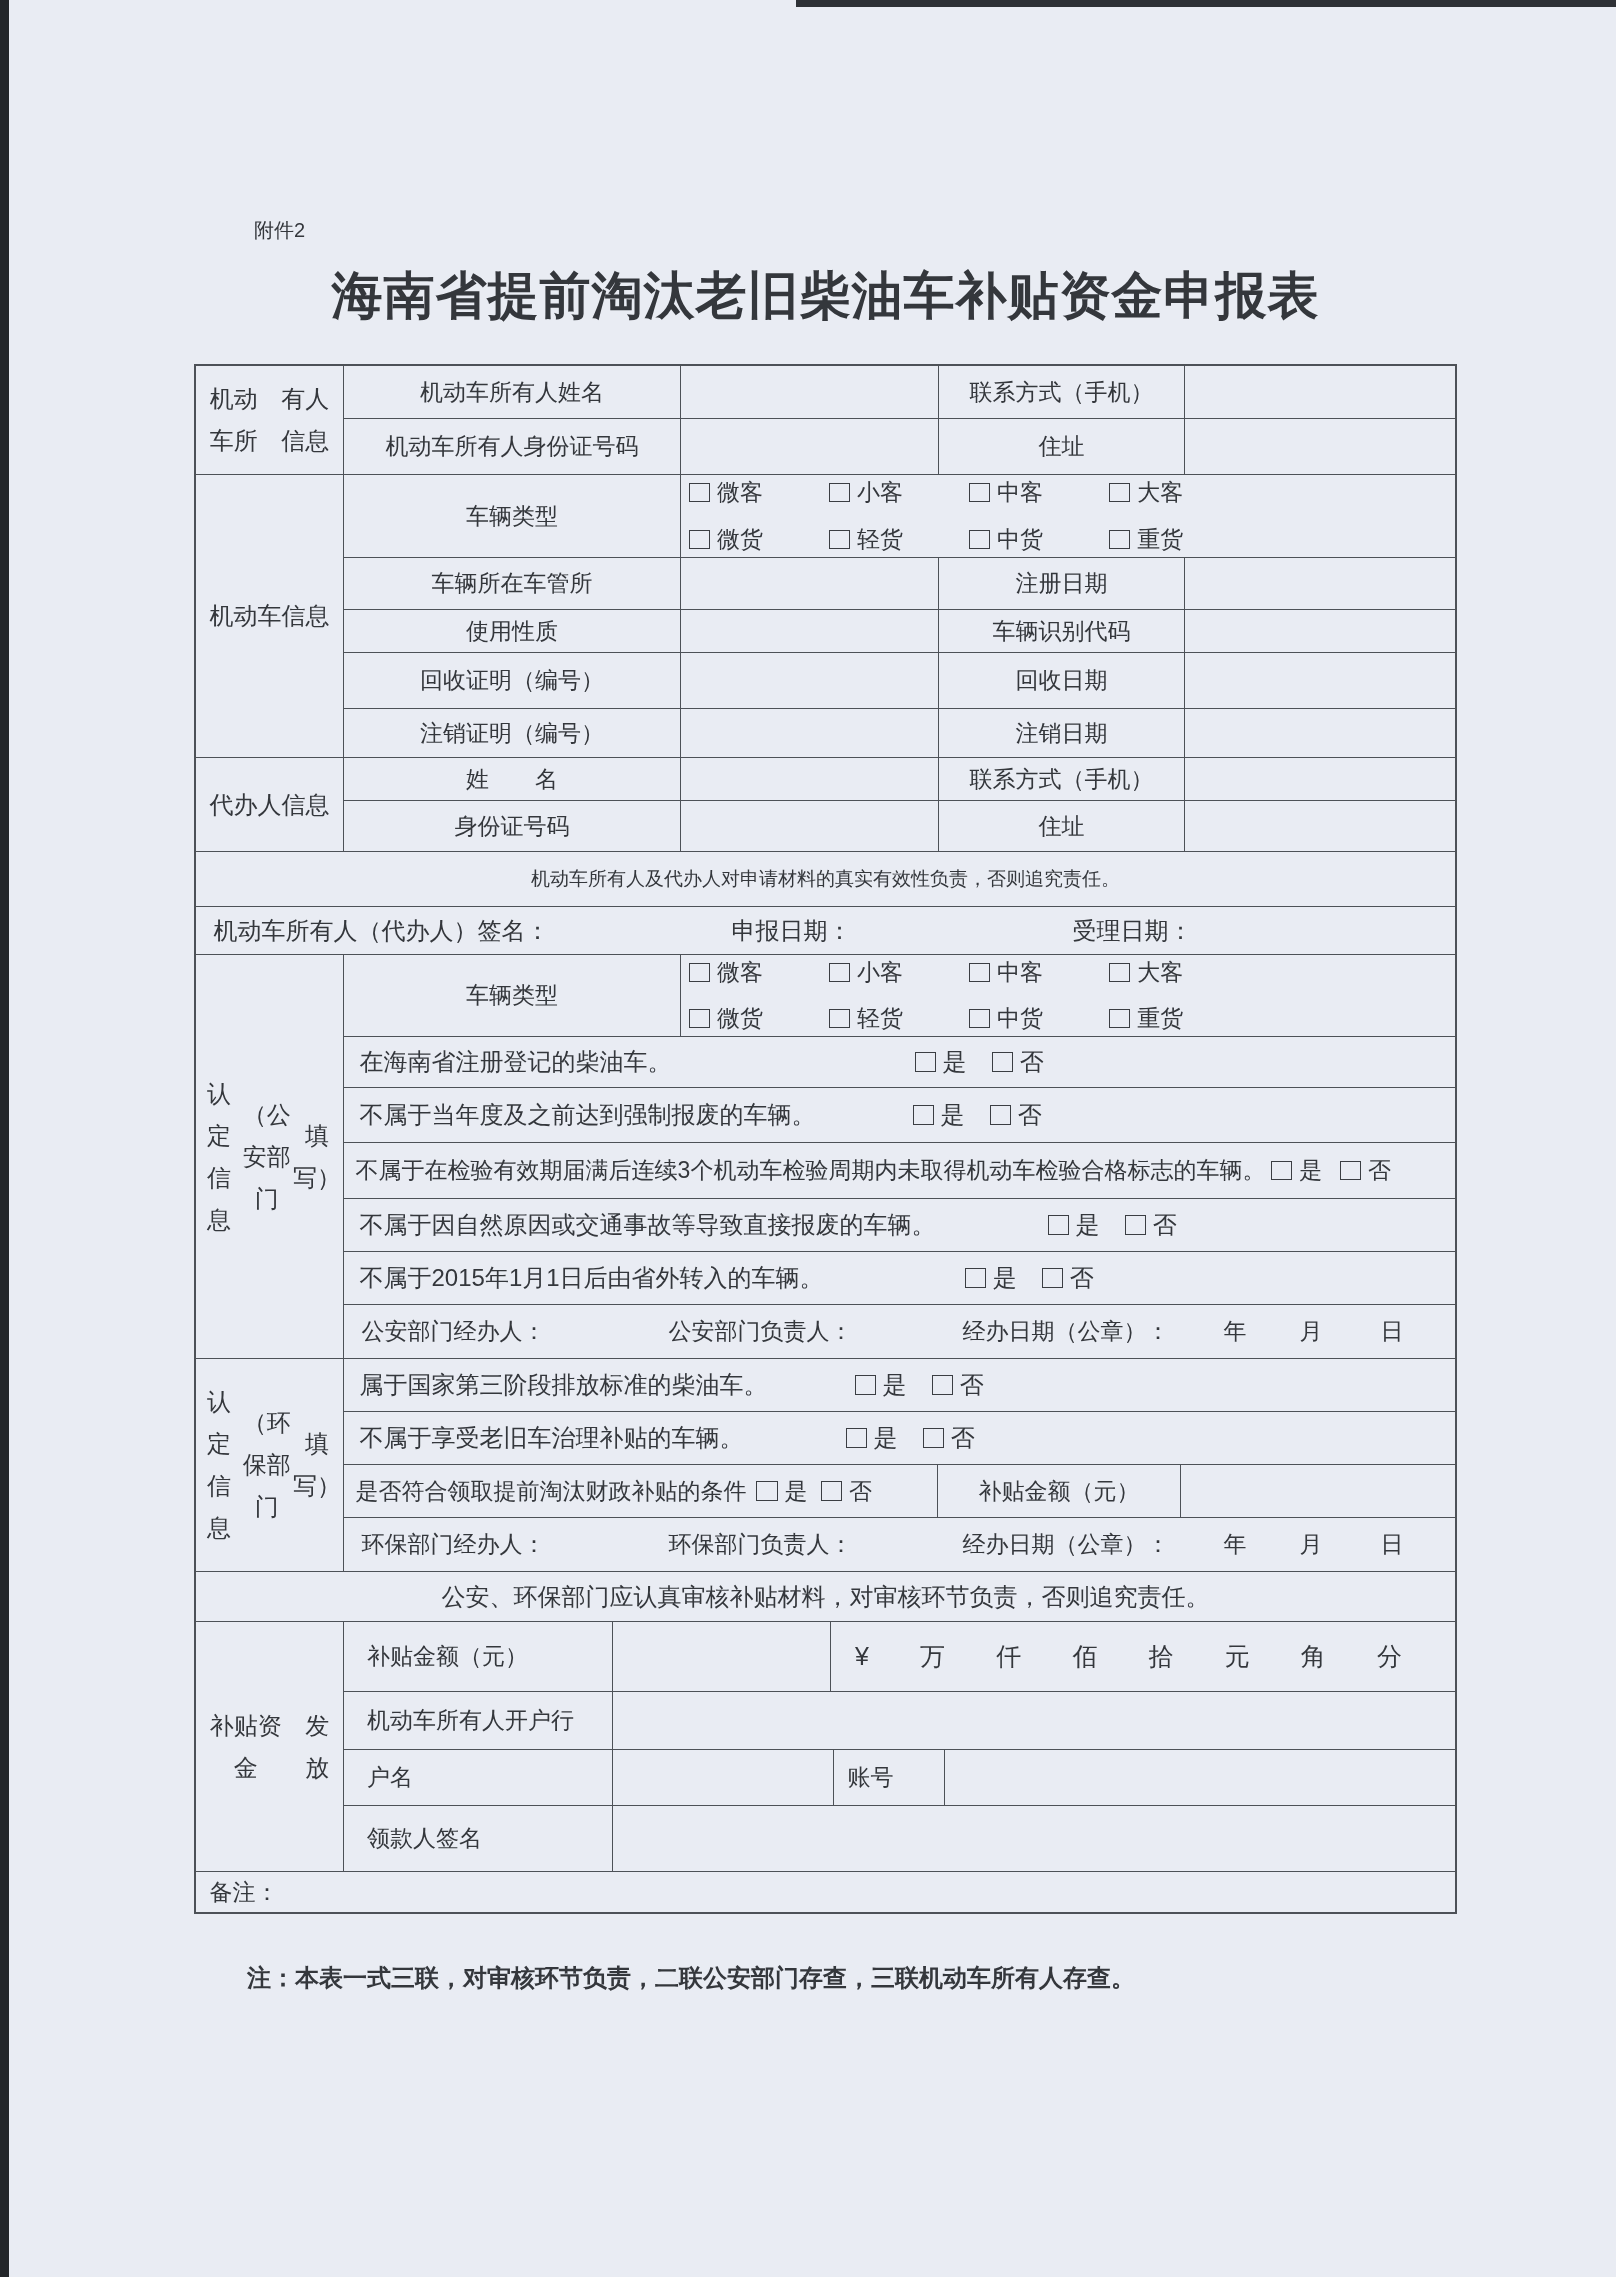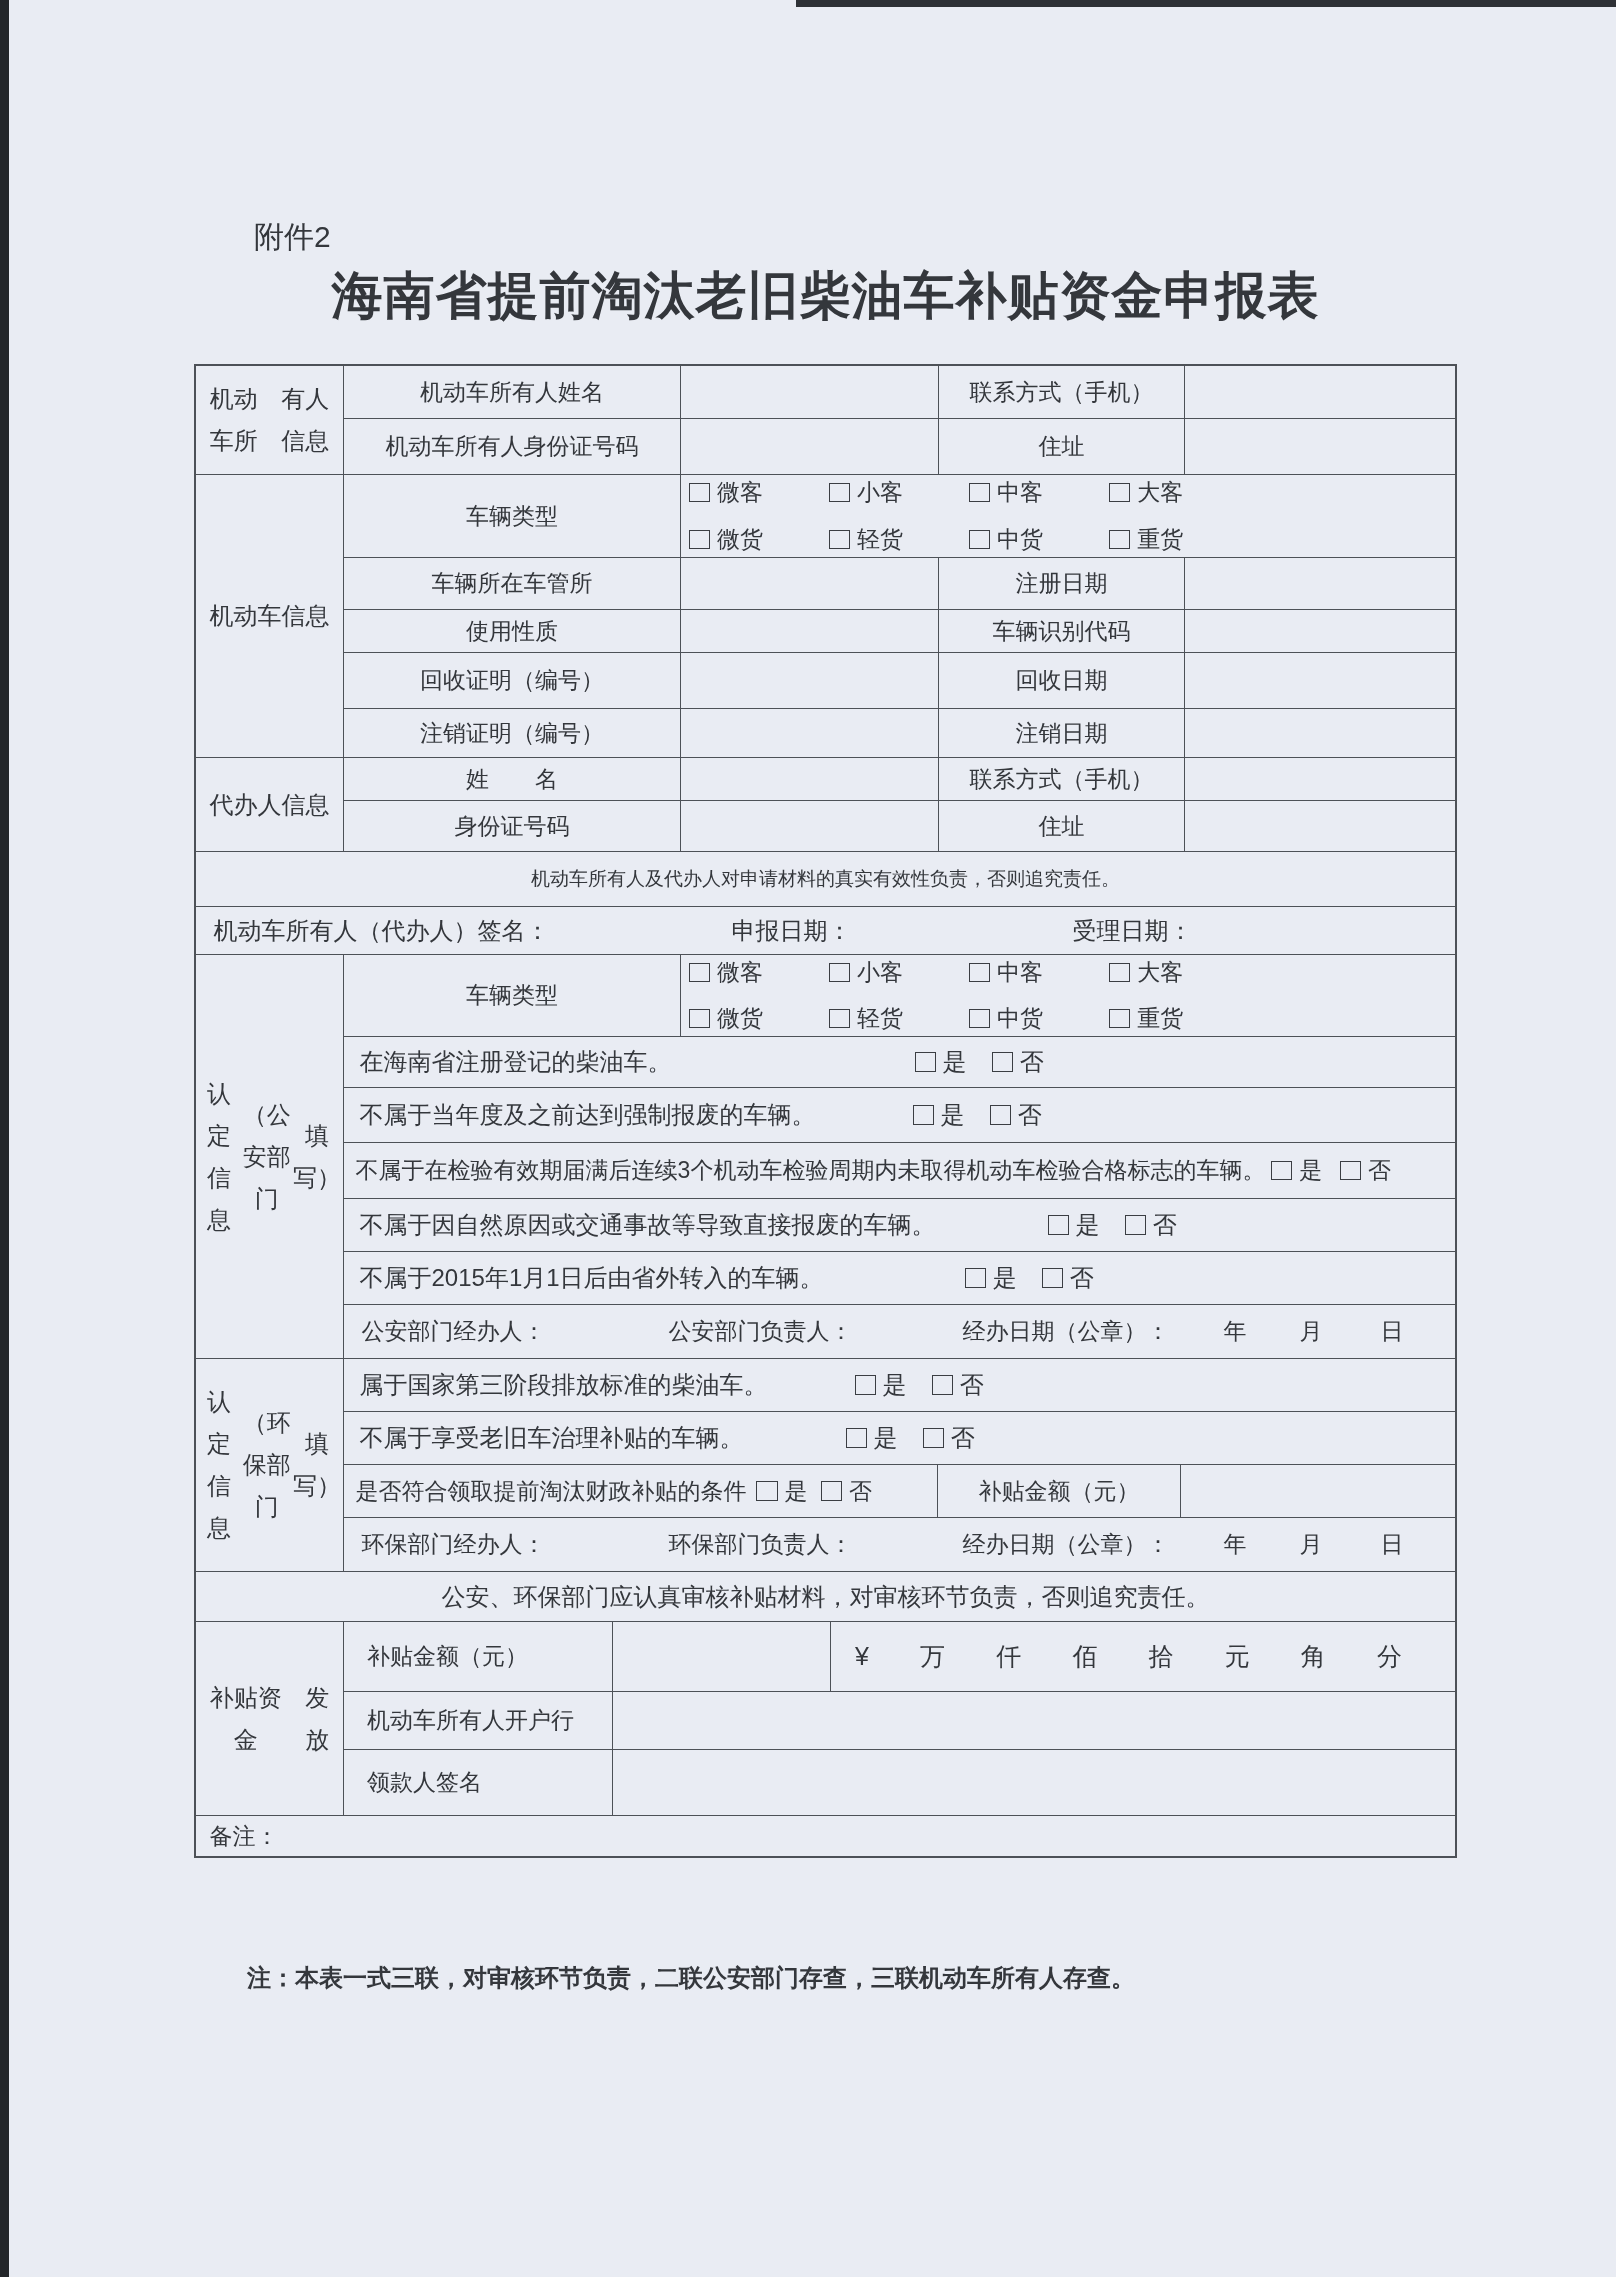--- a/index.html
+++ b/index.html
@@ -6,21 +6,21 @@
   body{
     width:1617px;height:2277px;position:relative;overflow:hidden;
     background:#e9ecf3;
     font-family:"Liberation Sans","DejaVu Sans",sans-serif;
     color:#34373c;
   }
   
   .edge-left{position:absolute;left:0;top:0;width:8.7px;height:2277px;background:#23262a;}
   .edge-top{position:absolute;left:796px;top:0;width:821px;height:6.8px;background:#2e3136;}
 
-  .attachment{position:absolute;left:254px;top:217px;font-size:30px;font-weight:500;}
+  .attachment{position:absolute;left:254px;top:217px;font-size:20px;font-weight:500;}
   .title{position:absolute;left:194px;top:262px;width:1263px;text-align:center;
          font-size:51px;font-weight:700;letter-spacing:1px;}
 
   .form{position:absolute;left:194px;top:364px;width:1263px;
         border:2.9px solid #4d5157;box-sizing:border-box;display:flex;flex-direction:column;
         font-size:23px;}
   .sec{display:flex;border-bottom:1.9px solid #4d5157;}
   .sec:last-child{border-bottom:none;}
   .gcell{width:148px;flex:none;border-right:1.9px solid #4d5157;box-sizing:border-box;
          display:flex;justify-content:center;align-items:center;
@@ -394,20 +394,26 @@
             <span>元</span>
             <span>角</span>
             <span>分</span>
           </div>
         </div>
       </div>
       <div class="row" style="height:58px">
         <div class="cell ta-l w-m1">机动车所有人开户行</div>
         <div class="cell w-fl"></div>
       </div>
+      <div class="row" style="height:56px">
+        <div class="cell ta-l w-m1">户名</div>
+        <div class="cell w-m2b"></div>
+        <div class="cell ta-l w-acct" style="padding-left:13.6px">账号</div>
+        <div class="cell w-fl"></div>
+      </div>
       <div class="row" style="height:65px">
         <div class="cell ta-l w-m1">领款人签名</div>
         <div class="cell w-fl"></div>
       </div>
     </div>
   </div>
 
   <div class="fullrow" style="height:40px;border-bottom:none;padding-left:13.6px">
     <span>备注：</span>
   </div>

